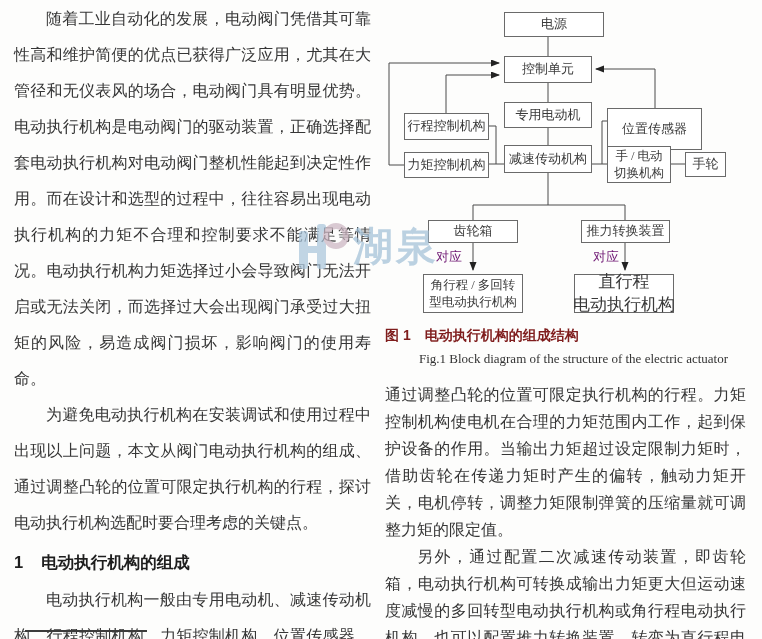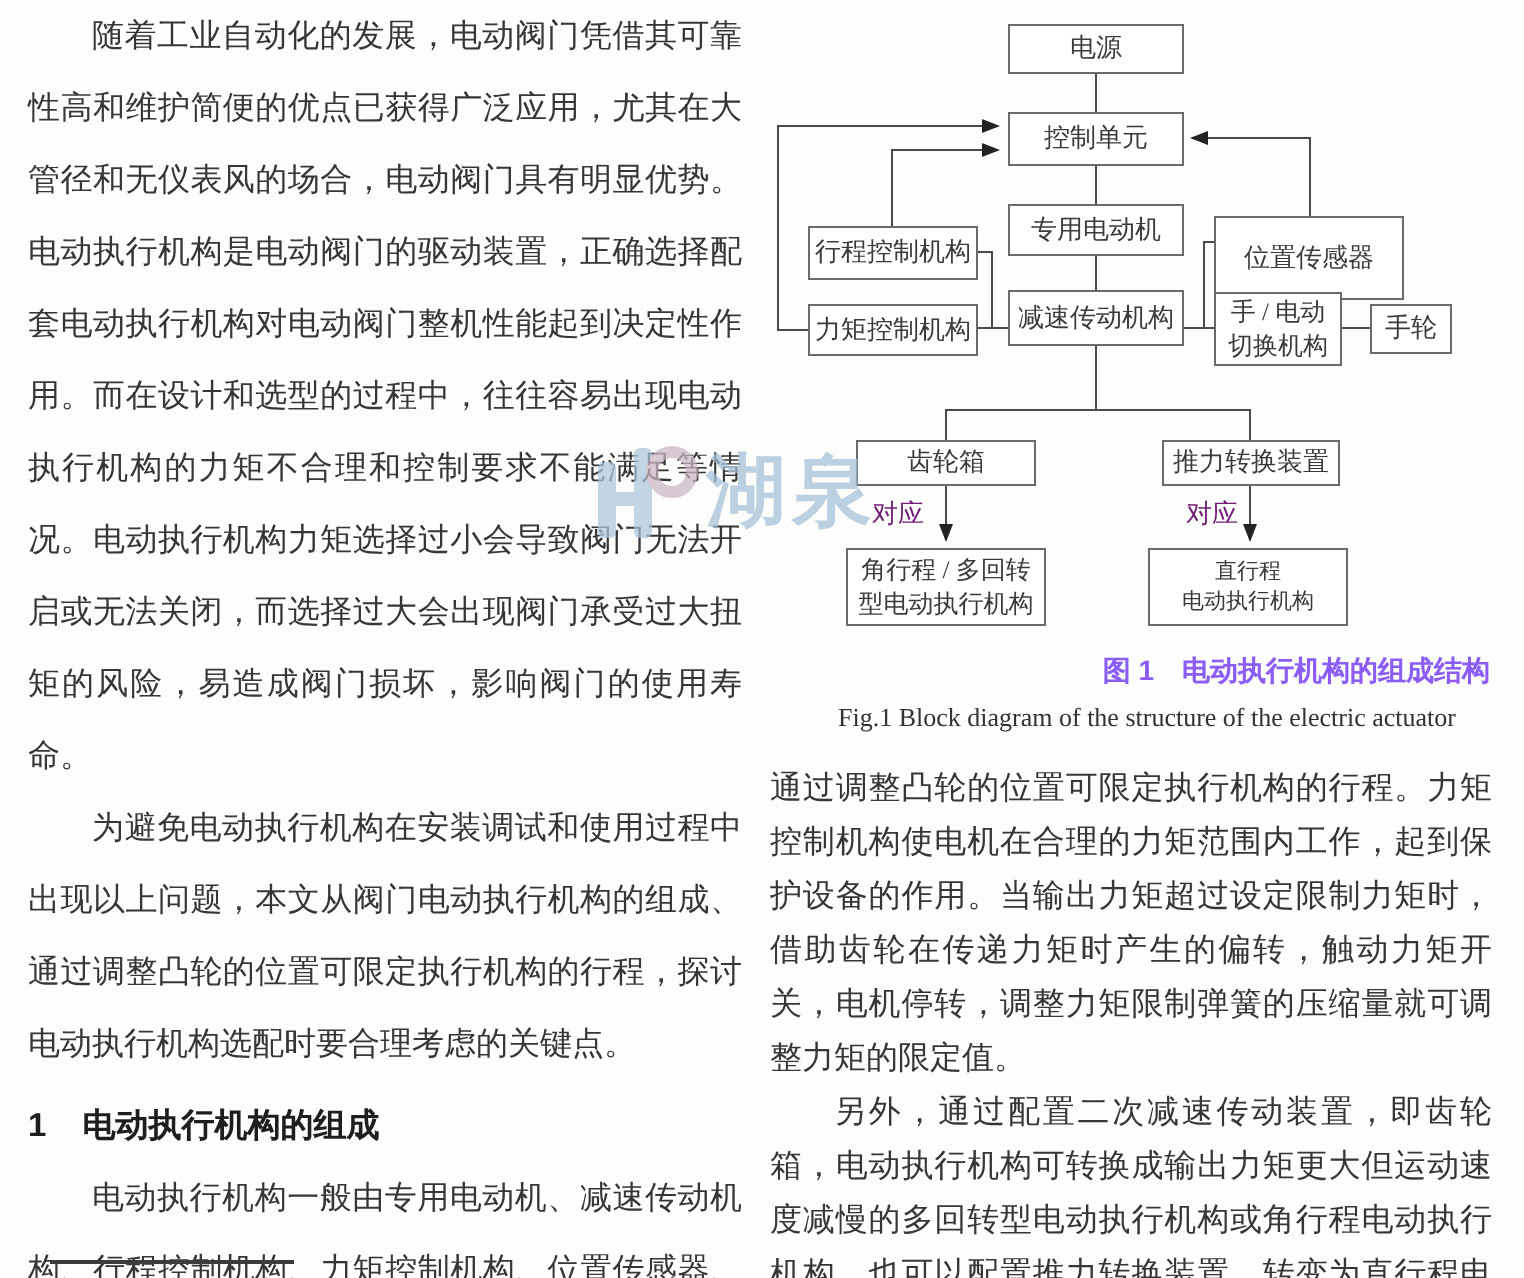--- a/index.html
+++ b/index.html
@@ -33,42 +33,42 @@
   
   .figure { position:absolute; left:385px; top:0; width:377px; height:378px; }
   .connectors { position:absolute; left:0; top:0; }
   .bx {
     position:absolute; box-sizing:border-box;
     border:1px solid #6a6a6a; background:#ffffff;
     display:flex; flex-direction:column; align-items:center; justify-content:center;
     font-size:13px; line-height:1.3; color:#3a3a3a; text-align:center;
     white-space:nowrap;
   }
-  .bx-power   { left:119px; top:12px;  width:88px; height:25px; }
+  .bx-power   { left:119px; top:12px;  width:100px; height:25px; }
   .bx-control { left:119px; top:56px;  width:88px; height:27px; }
   .bx-motor   { left:119px; top:102px; width:88px; height:26px; }
   .bx-stroke  { left:19px;  top:113px; width:85px; height:27px; }
   .bx-sensor  { left:222px; top:108px; width:95px; height:42px; }
   .bx-reducer { left:119px; top:145px; width:88px; height:28px; }
   .bx-torque  { left:19px;  top:152px; width:85px; height:26px; }
   .bx-switch  { left:222px; top:146px; width:64px; height:37px; font-size:12.5px; }
   .bx-wheel   { left:300px; top:152px; width:41px; height:25px; }
   .bx-gearbox { left:43px;  top:220px; width:90px; height:23px; }
   .bx-thrust  { left:196px; top:220px; width:89px; height:23px; }
   .bx-angular { left:38px;  top:274px; width:100px; height:39px; font-size:12.5px; }
-  .bx-linear  { left:189px; top:274px; width:100px; height:39px; font-size:11px; }
+  .bx-linear  { left:189px; top:274px; width:100px; height:39px; font-size:17px; }
 
   .lbl { position:absolute; font-size:13px; color:#701a75; }
   .lbl-left  { left:51px;  top:248px; }
   .lbl-right { left:208px; top:248px; }
 
   .caption-zh {
-    position:absolute; top:327px; left:0; width:360px; text-align:right;
+    position:absolute; top:327px; left:0; width:360px; text-align:left;
     font-family:"Liberation Sans","DejaVu Sans",sans-serif;
-    font-weight:bold; font-size:14px; color:#8b5cf6;
+    font-weight:bold; font-size:14px; color:#7f1d1d;
   }
   .caption-en {
     position:absolute; top:351px; left:0; width:377px; text-align:center;
     font-size:13px; color:#333333;
   }
 
   
   .watermark {
     position:absolute; left:293px; top:219px; display:flex; align-items:center;
     opacity:0.72; pointer-events:none; z-index:5;

